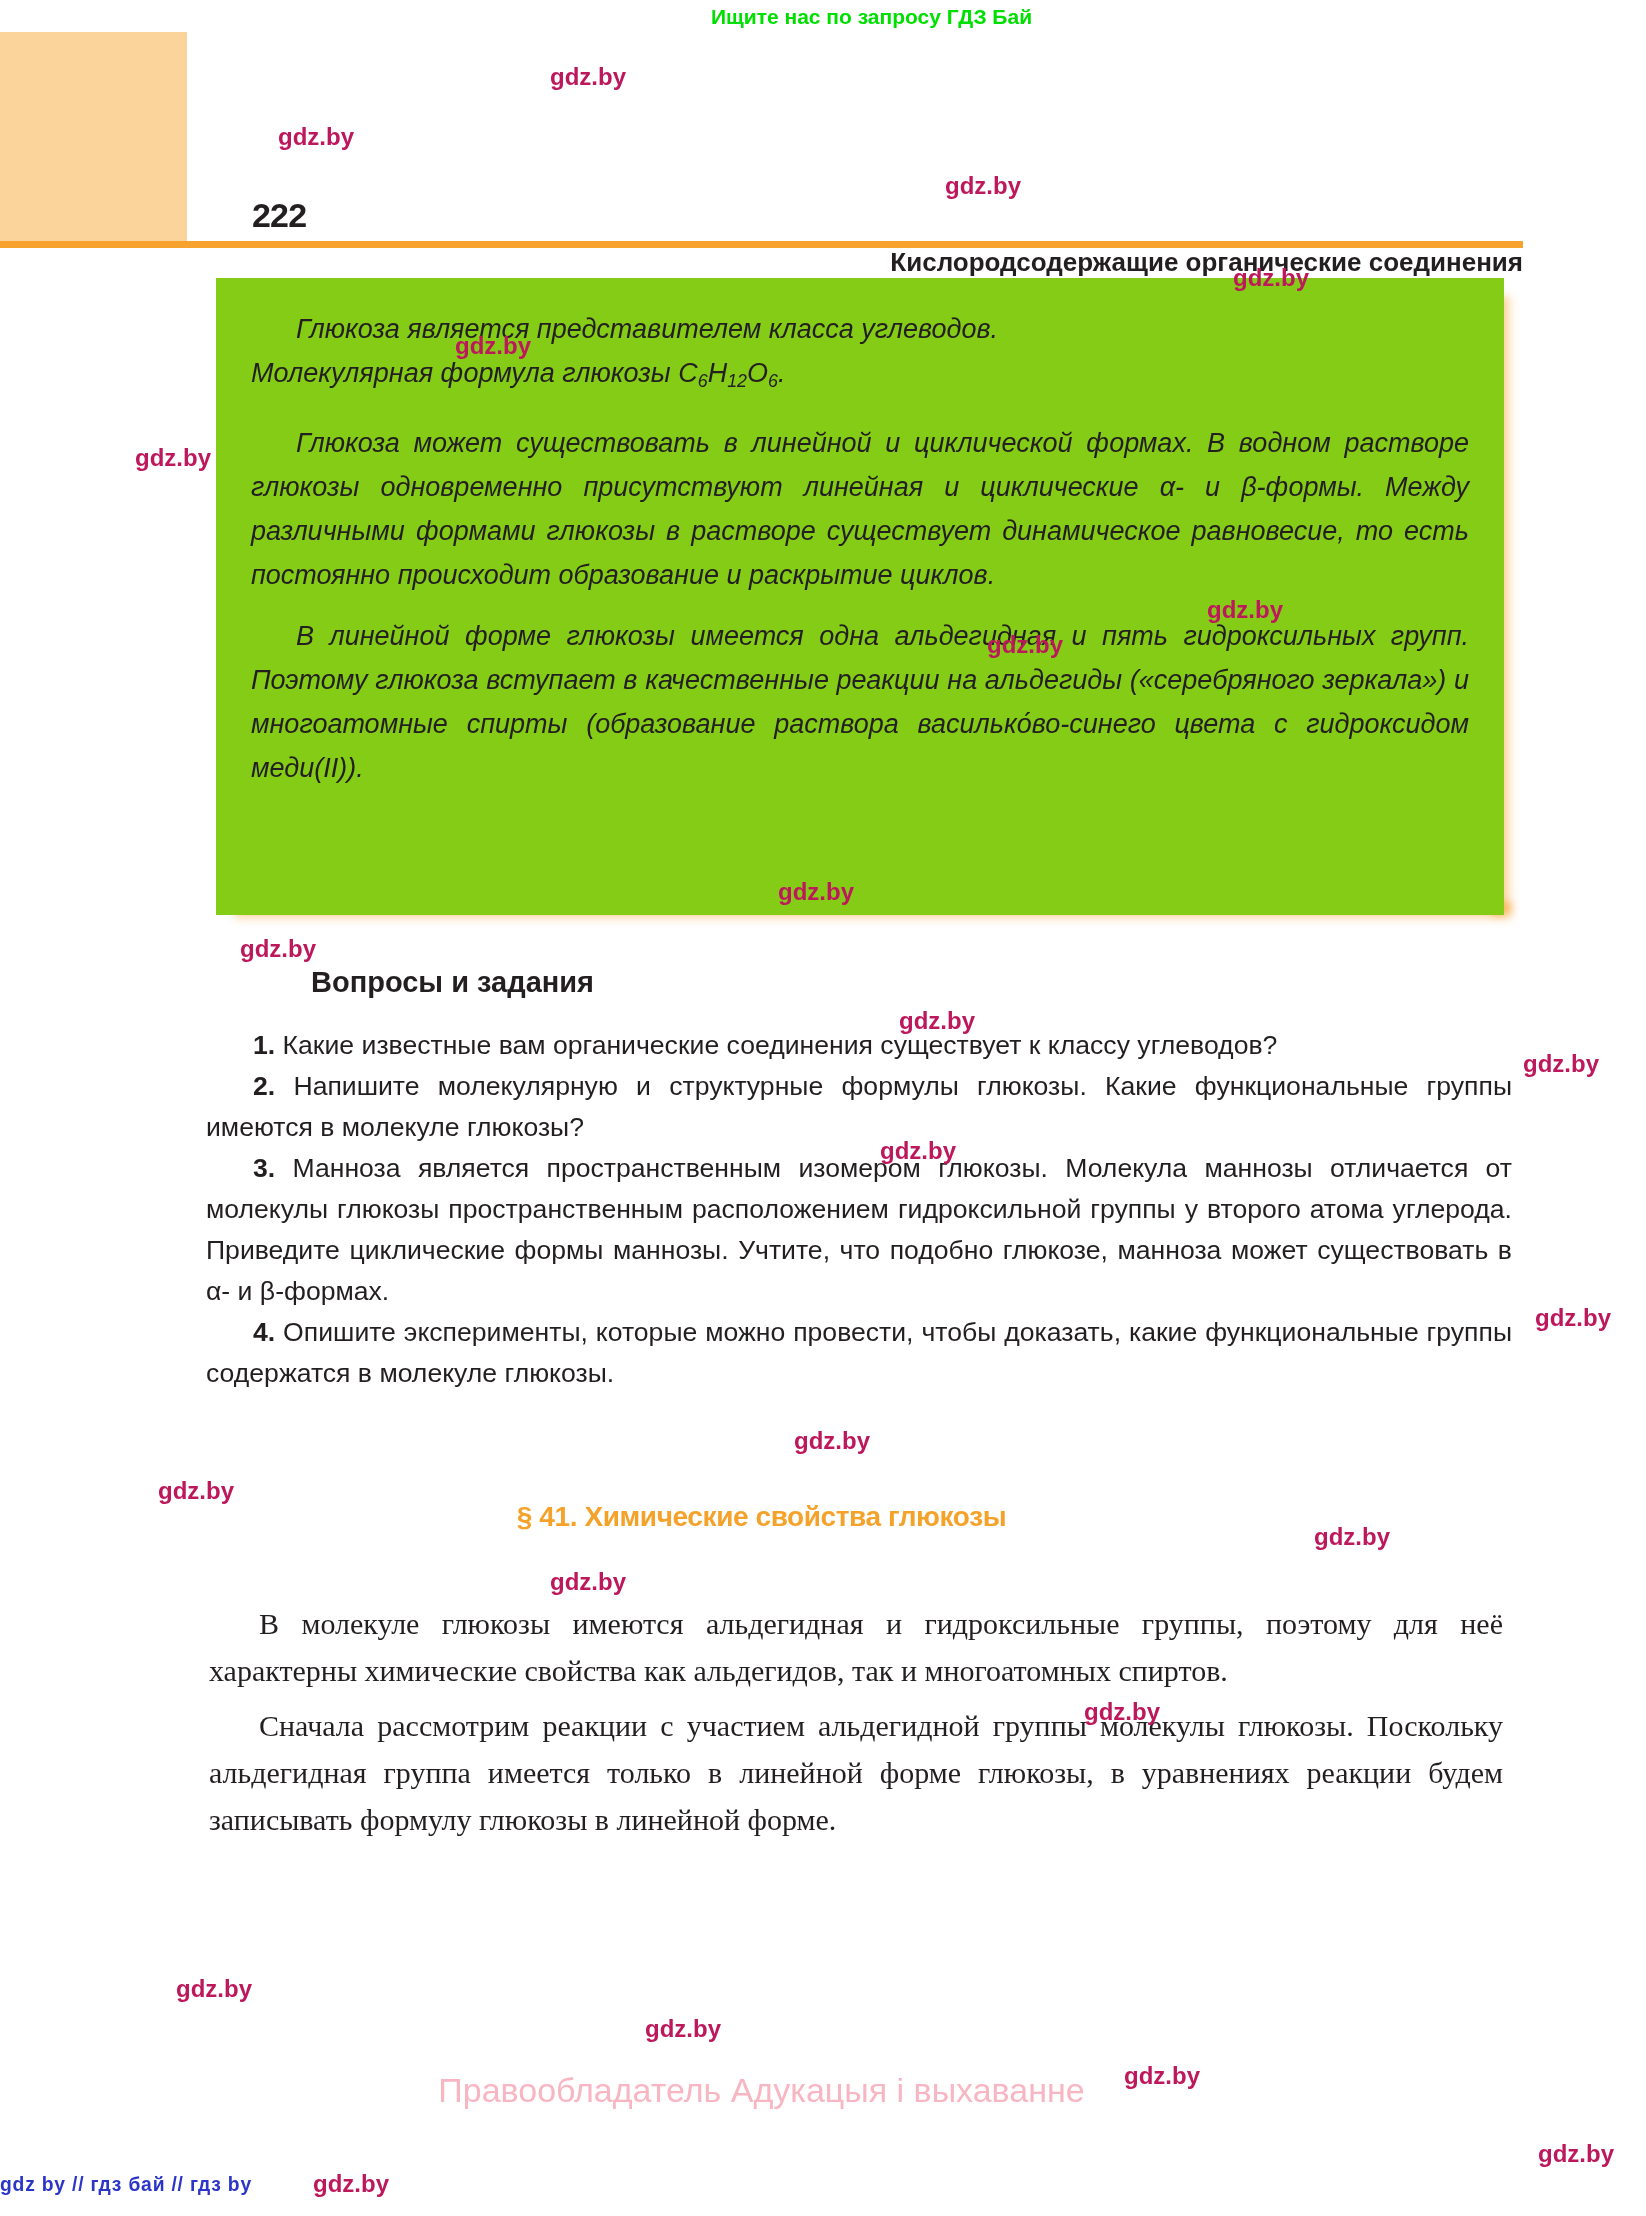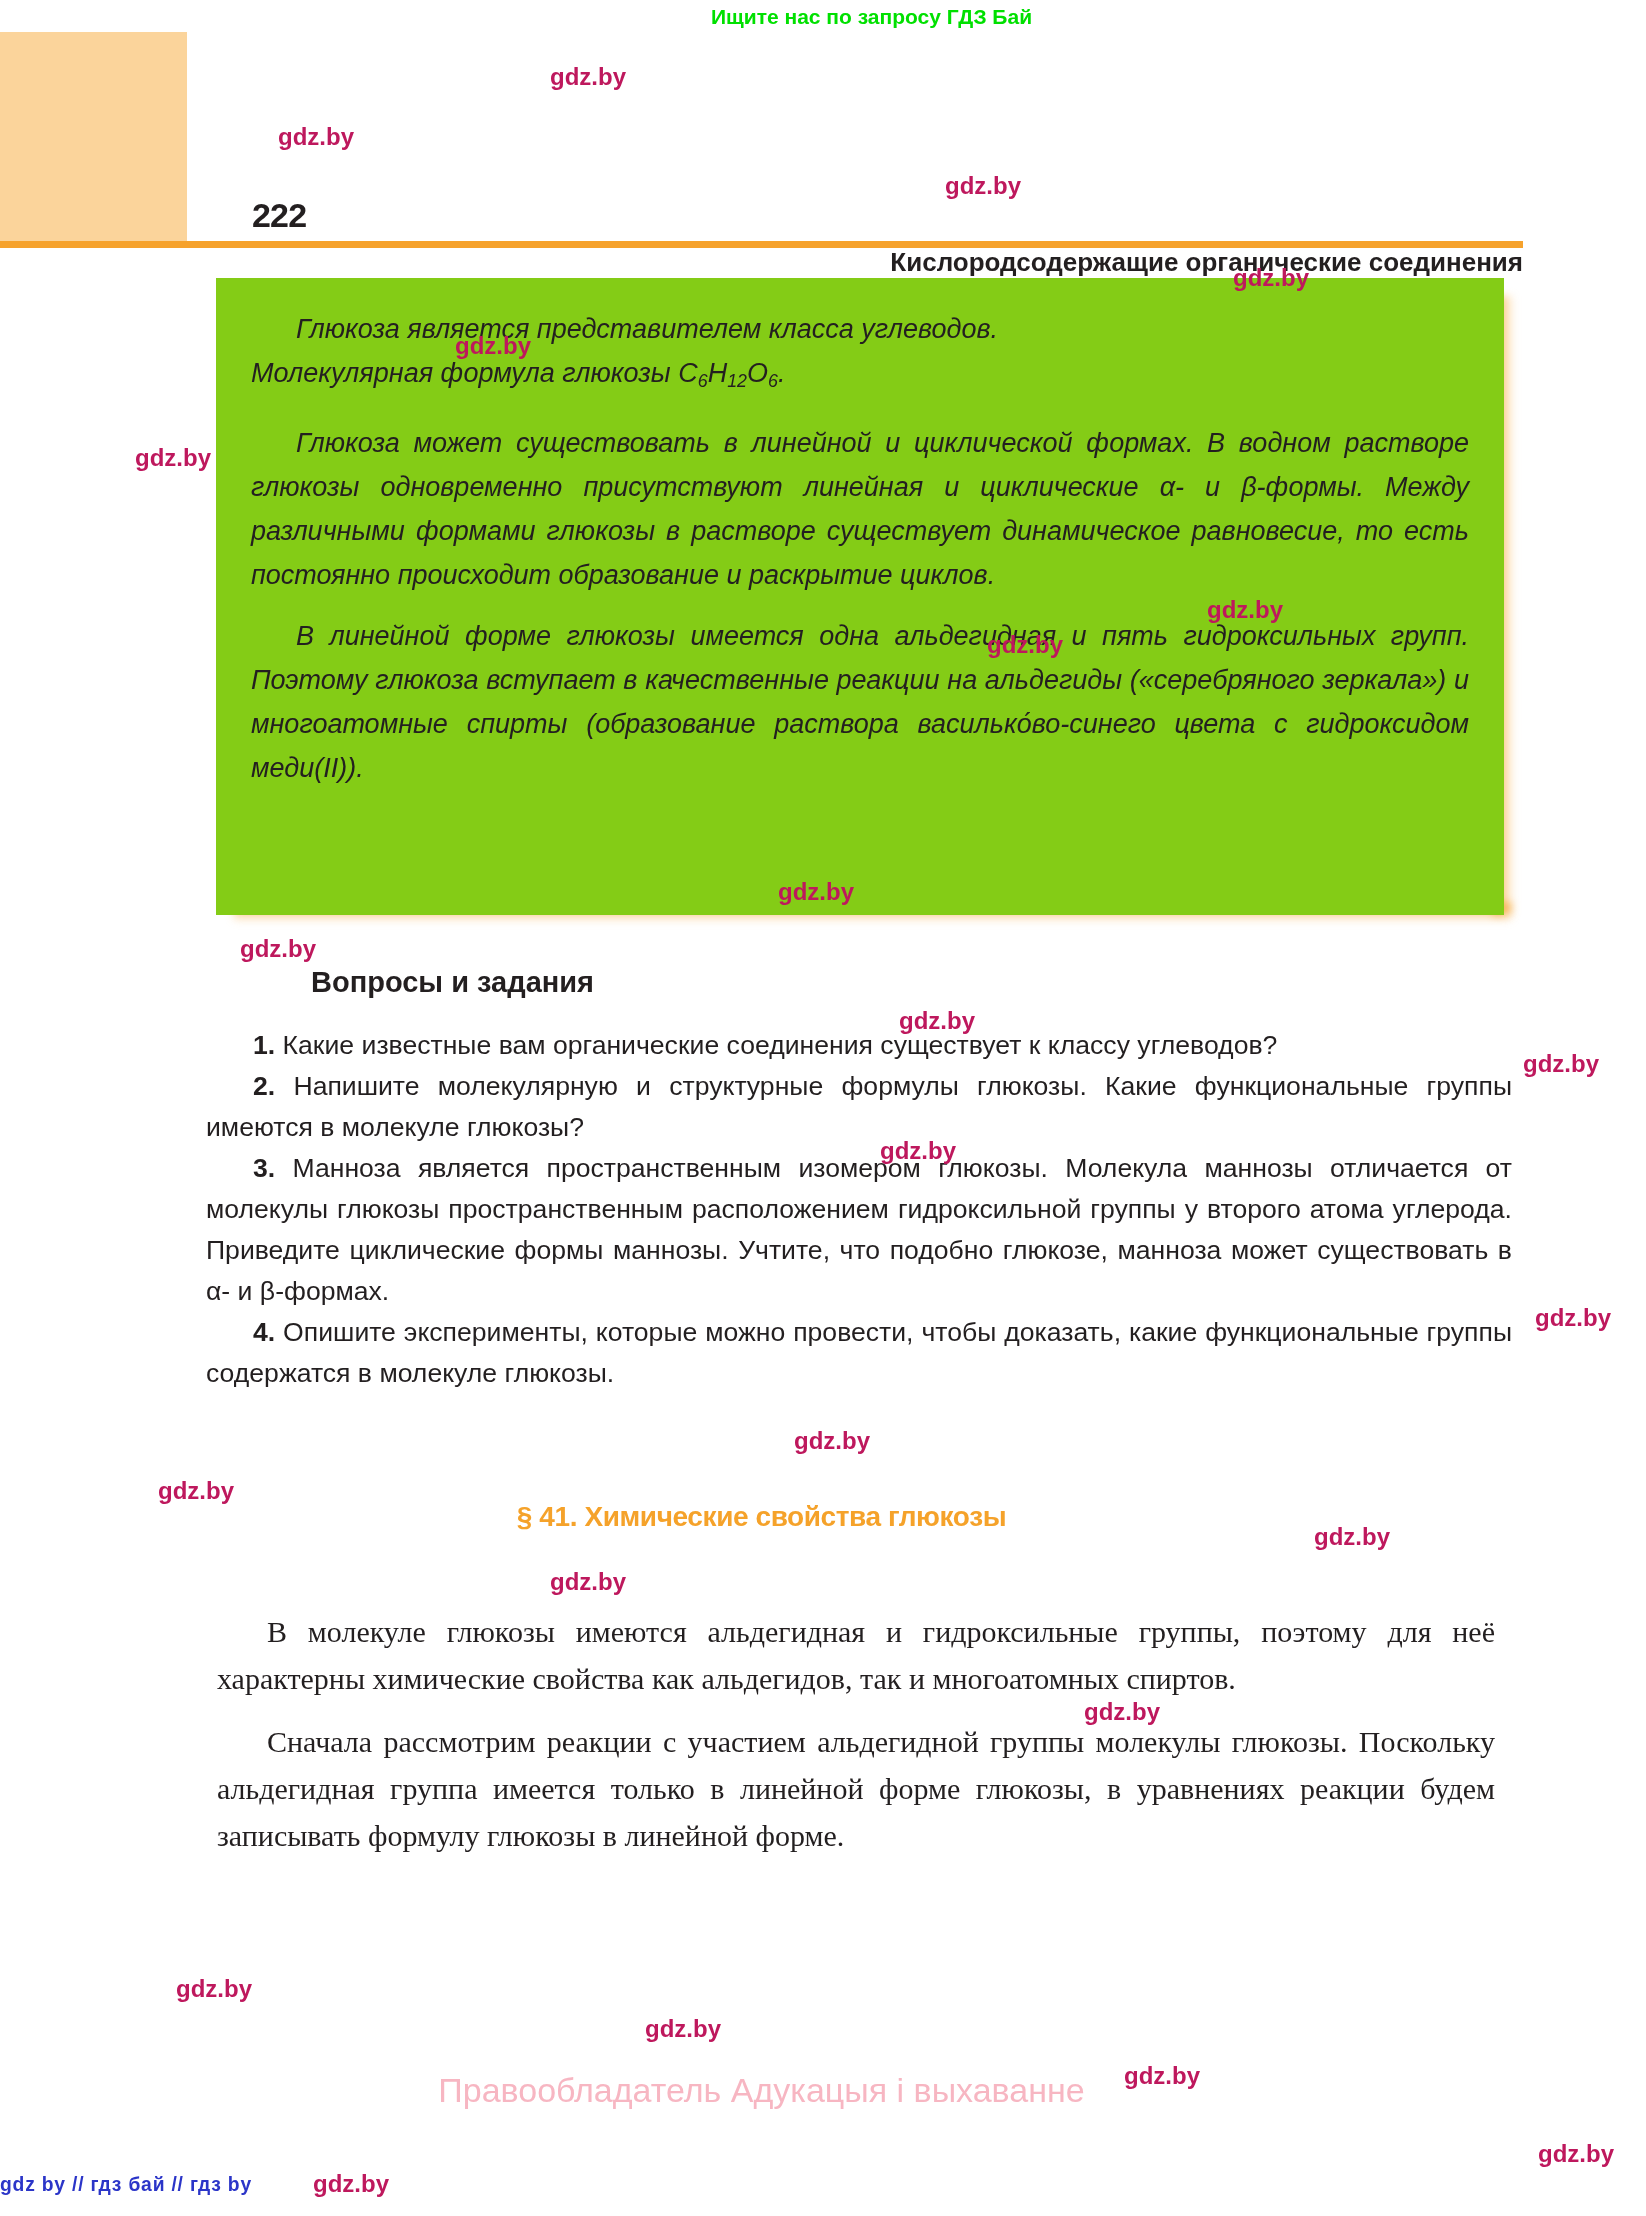--- a/index.html
+++ b/index.html
@@ -173,21 +173,21 @@
     position: absolute;
     left: 201px;
     top: 1592px;
     width: 1310px;
     font-family: "Liberation Serif", serif;
     font-size: 30px;
     line-height: 47px;
     text-align: justify;
     color: #231f20;
   }
-  .body-text p { margin: 16px; text-indent: 50px; }
+  .body-text p { margin: 8px; text-indent: 50px; }
 
   
   .copyright {
     position: absolute;
     left: 0;
     top: 2071px;
     width: 1523px;
     text-align: center;
     font-family: "Liberation Sans", sans-serif;
     font-size: 34px;

